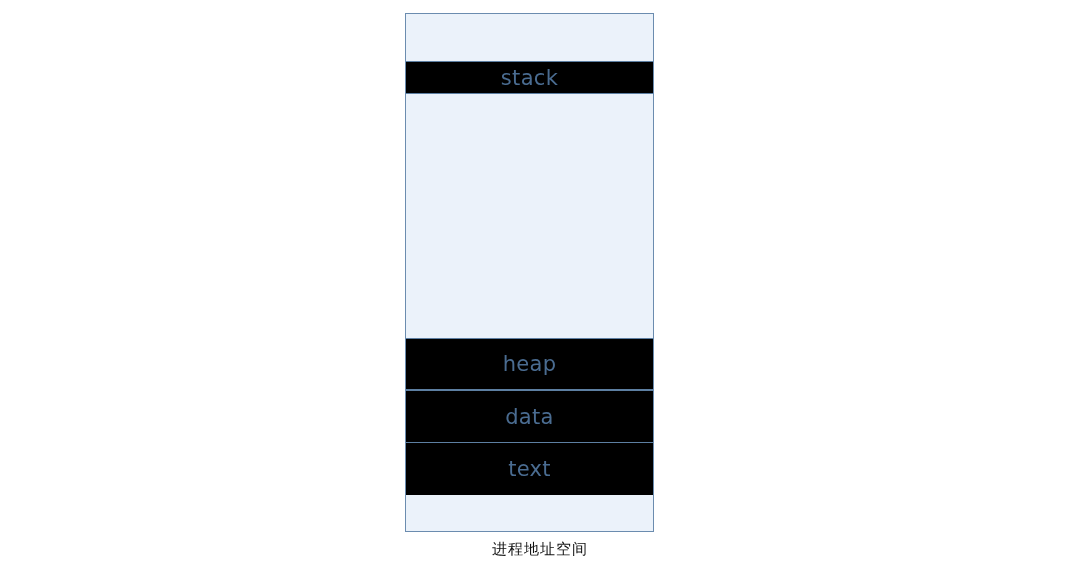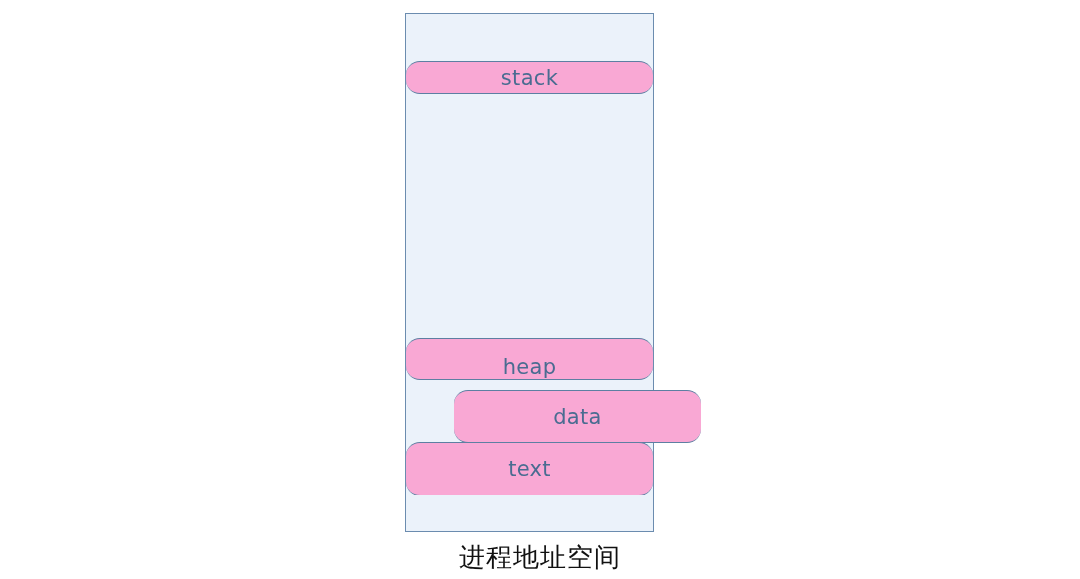--- a/index.html
+++ b/index.html
@@ -30,56 +30,55 @@
       width: 100%;
       box-sizing: border-box;
       display: flex;
       align-items: center;
       justify-content: center;
       color: #4a6c91;
       font-size: 21px;
       letter-spacing: 0.3px;
     }
     .segment.filled {
-      background: #f9a8d4;
+      background: #000000;
       border-top: 1px solid #5d7fa2;
       border-bottom: 1px solid #5d7fa2;
-      border-radius: 14px;
     }
     .segment.empty {
       background: #ebf2fa;
     }
     .caption {
       position: absolute;
       left: 0;
       width: 1080px;
       top: 540px;
       text-align: center;
-      font-size: 26px;
+      font-size: 15px;
       color: #111111;
       letter-spacing: 1px;
     }
   </style>
 </head>
 <body>
 
 <div class="memory-box">
   <div class="segment empty" style="top:0; height:48px;"></div>
 
   <div class="segment filled" style="top:47px; height:33px;">
     <span>stack</span>
   </div>
 
   <div class="segment empty" style="top:80px; height:245px;"></div>
 
-  <div class="segment filled" style="top:324px; height:42px;align-items:flex-end;">
+  <div class="segment filled" style="top:324px; height:52px;">
     <span>heap</span>
   </div>
 
-  <div class="segment filled" style="top:376px; height:53px;margin-left:48px;">
+  <div class="segment filled" style="top:376px; height:53px;">
     <span>data</span>
   </div>
 
   <div class="segment filled" style="top:428px; height:54px;">
     <span>text</span>
   </div>
 
   <div class="segment empty" style="top:481px; height:36px;"></div>
 </div>
 

